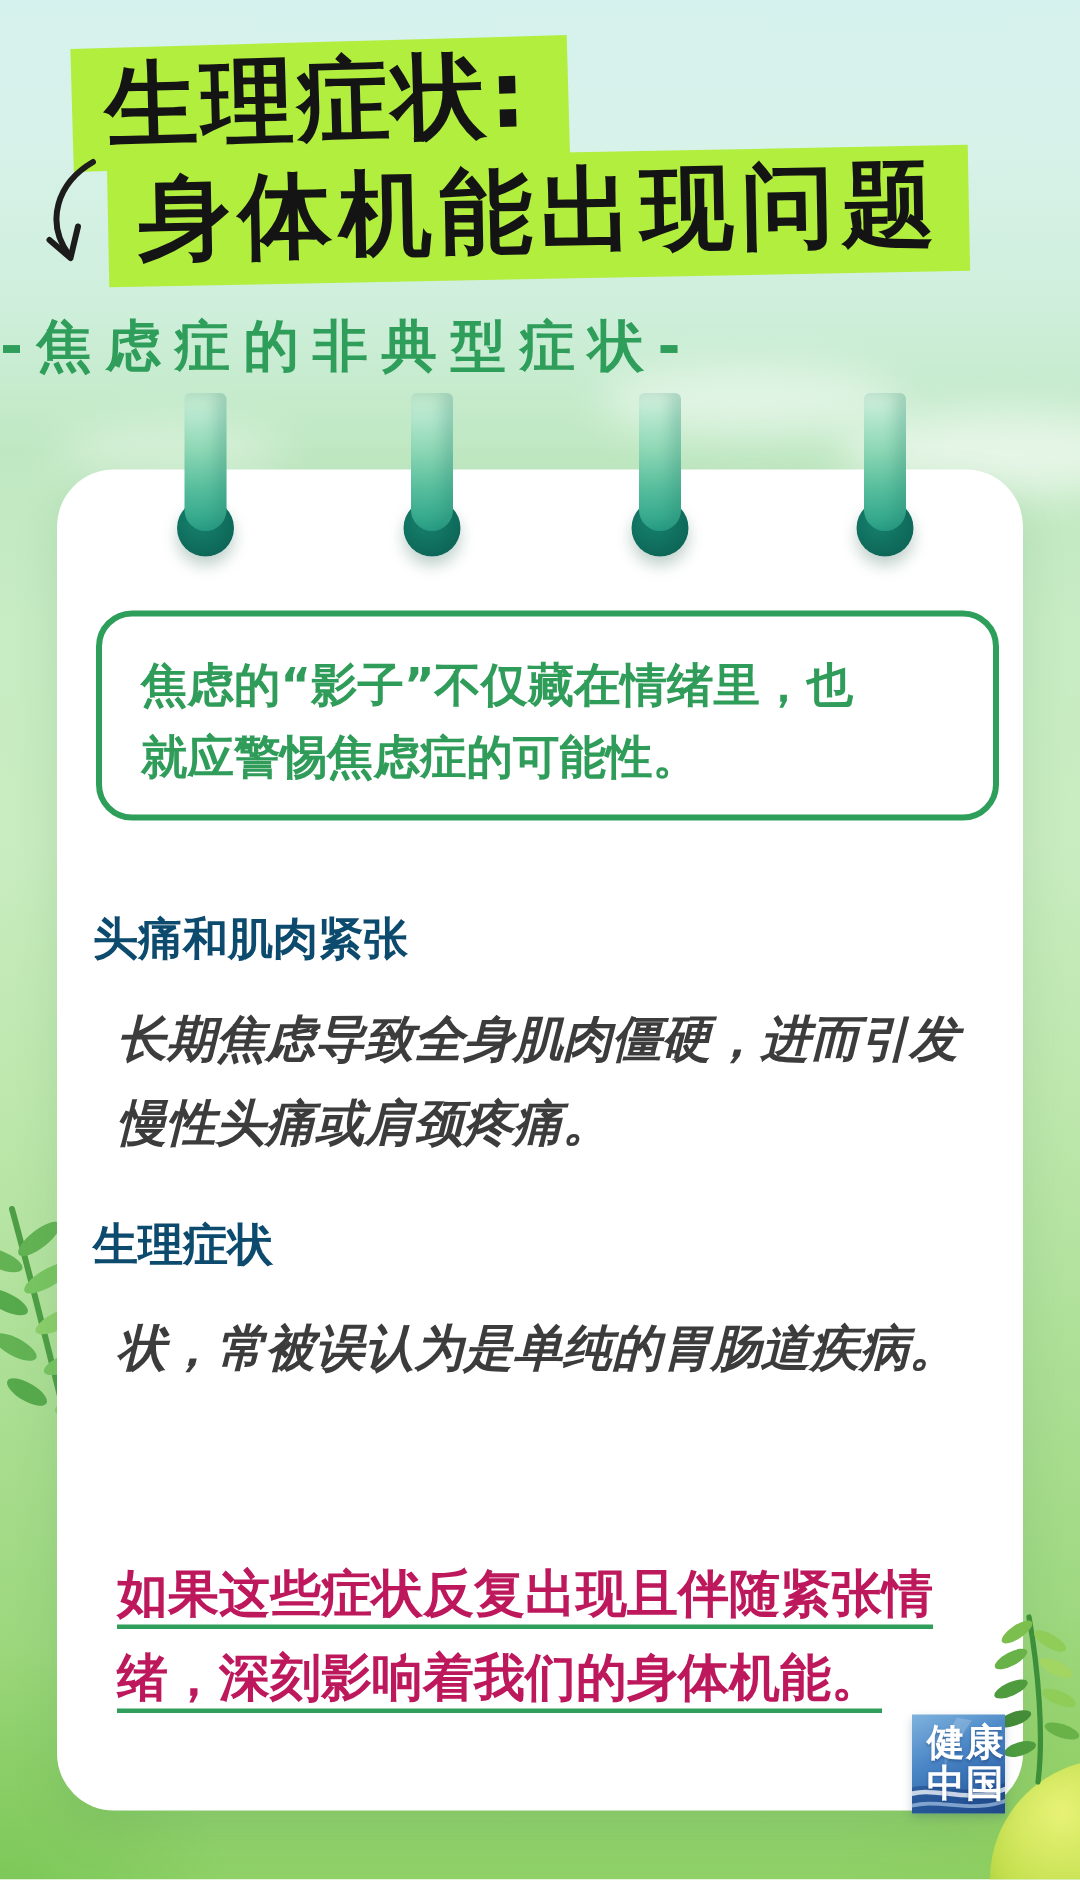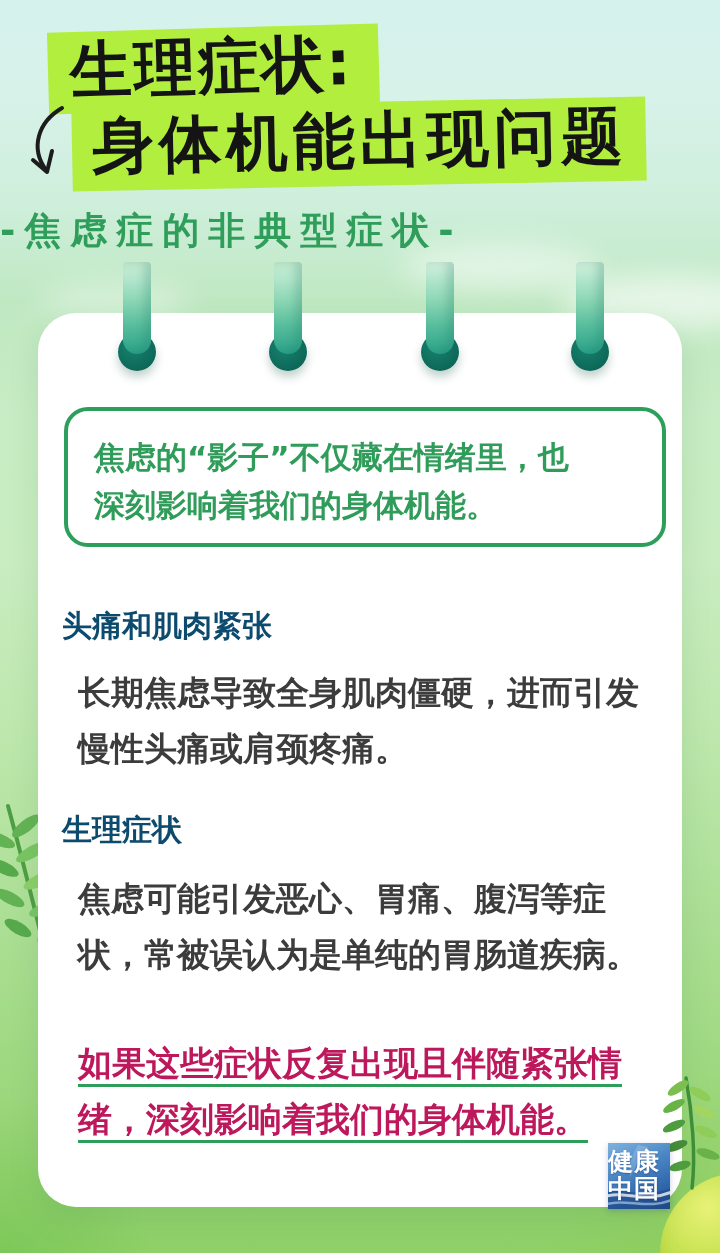--- a/index.html
+++ b/index.html
@@ -41,42 +41,42 @@
     box-shadow:inset -7px 0 9px rgba(20,110,90,.22);}
   .clip.k1{left:118px;} .clip.k2{left:269px;} .clip.k3{left:421px;} .clip.k4{left:571px;}
 
   
   .intro-box{position:absolute;left:26px;top:94px;width:602px;height:140px;box-sizing:border-box;
     border:4px solid #2e9e5b;border-radius:24px;padding:22px 10px 0 26px;}
   .intro-line{color:#2f9c59;font-size:31px;font-weight:700;line-height:48px;white-space:nowrap;}
 
   .sec-heading{position:absolute;left:24px;color:#0c4a6e;font-size:30px;font-weight:700;white-space:nowrap;}
   .sec-body{position:absolute;left:40px;color:#3c3c3c;font-size:33px;font-weight:600;}
-  .sec-body .bl{line-height:56px;white-space:nowrap;}
+  .sec-body .bl{line-height:56px;white-space:nowrap;font-style:italic;}
   .h1{top:293px;} .b1{top:352px;} .h2{top:497px;} .b2{top:558px;}
 
   .warning{position:absolute;left:40px;top:722px;}
   .warning .wl{color:#be185d;font-size:34px;font-weight:700;line-height:56px;white-space:nowrap;
     text-decoration:underline;text-decoration-thickness:3px;text-underline-offset:9px;
     text-decoration-color:#2f9e5b;}
 
   
   .fern-left{position:absolute;left:-4px;top:796px;width:78px;height:172px;}
   .branch-right{position:absolute;left:658px;top:1072px;width:64px;height:118px;}
   .ball{position:absolute;width:160px;height:160px;border-radius:50%;right:-100px;bottom:-80px;
     background:radial-gradient(circle at 30% 22%,#e7f276 0%,#c4e04e 35%,#a3cc33 65%,#85b52a 95%);
     box-shadow:inset -10px -14px 24px rgba(90,140,20,.35);}
 
   
   .logo{position:absolute;left:608px;top:1143px;width:62px;height:66px;overflow:hidden;
     background:linear-gradient(155deg,#7fb3de 0%,#4a86c6 40%,#2c62a8 78%,#234e90 100%);
     box-shadow:0 2px 6px rgba(40,70,120,.25);}
   .logo svg{position:absolute;left:0;top:0;}
   .logo .row{position:relative;color:#ffffff;font-weight:900;font-size:25px;line-height:27px;
-    text-align:left;letter-spacing:1px;text-shadow:0 1px 2px rgba(20,50,100,.4);}
+    text-align:right;letter-spacing:1px;text-shadow:0 1px 2px rgba(20,50,100,.4);}
   .logo .row.r1{margin-top:5px;}
 </style>
 </head>
 <body>
 
 <div id="poster">
 
   <div class="cloud c1"></div>
   <div class="cloud c2"></div>
   <div class="cloud c3"></div>
@@ -100,32 +100,31 @@
       <ellipse cx="14" cy="102" rx="16" ry="6" transform="rotate(28 14 102)"></ellipse>
       <ellipse cx="50" cy="112" rx="18" ry="6" transform="rotate(-22 50 112)" fill="#79c562"></ellipse>
       <ellipse cx="22" cy="132" rx="15" ry="6" transform="rotate(30 22 132)" fill="#57aa4c"></ellipse>
       <ellipse cx="56" cy="140" rx="16" ry="6" transform="rotate(-18 56 140)" fill="#8ccf6a"></ellipse>
     </g>
   </svg>
 
   <div class="card">
     <div class="intro-box">
       <div class="intro-line">焦虑的“影子”不仅藏在情绪里，也</div>
-      <div class="intro-line">深刻影响着我们的身体机能。</div>
+      <div class="intro-line">就应警惕焦虑症的可能性。</div>
     </div>
 
     <div class="sec-heading h1">头痛和肌肉紧张</div>
     <div class="sec-body b1">
       <div class="bl">长期焦虑导致全身肌肉僵硬，进而引发</div>
       <div class="bl">慢性头痛或肩颈疼痛。</div>
     </div>
 
     <div class="sec-heading h2">生理症状</div>
     <div class="sec-body b2">
-      <div class="bl">焦虑可能引发恶心、胃痛、腹泻等症</div>
       <div class="bl">状，常被误认为是单纯的胃肠道疾病。</div>
     </div>
 
     <div class="warning">
       <div class="wl">如果这些症状反复出现且伴随紧张情</div>
       <div class="wl">绪，深刻影响着我们的身体机能。</div>
     </div>
   </div>
 
   <div class="clip k1">

